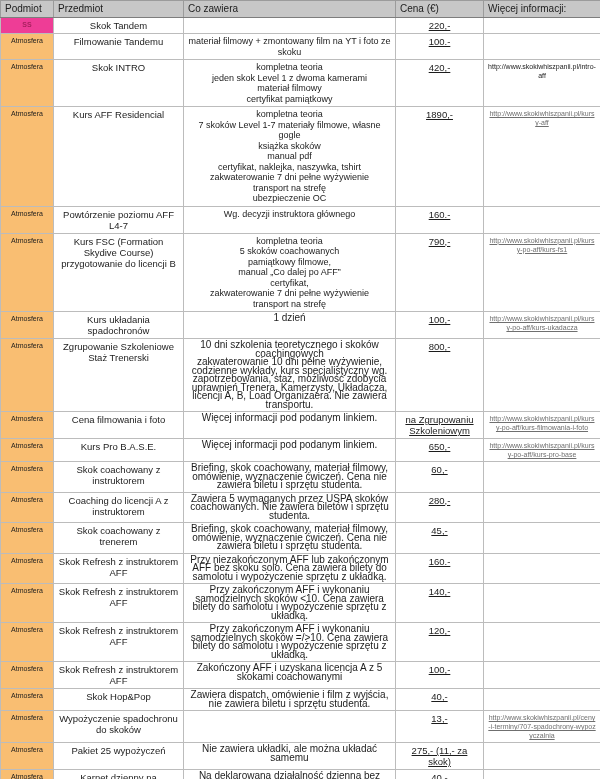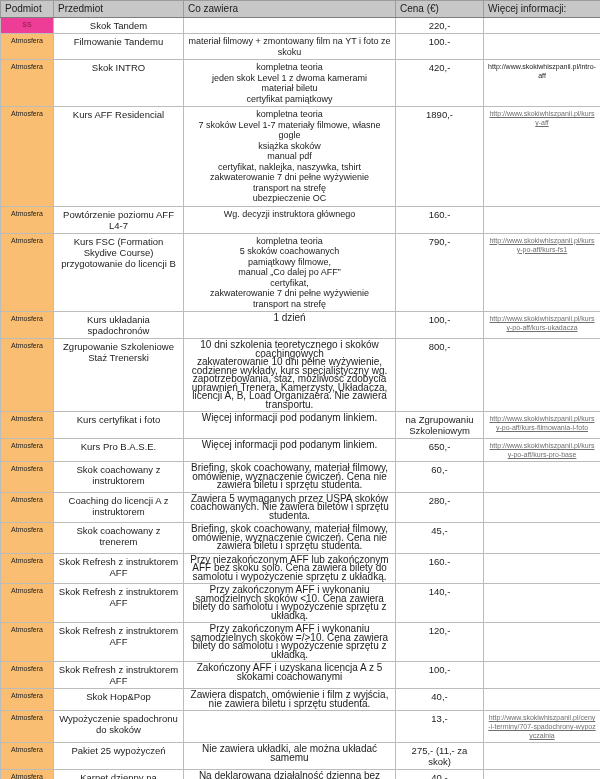--- a/index.html
+++ b/index.html
@@ -10,21 +10,21 @@
   td{border:1px solid #bcbcbc; vertical-align:top; padding:2px 4px; overflow:hidden;}
   tr{page-break-inside:avoid;margin-top:45px;}
   .pod{background:#f9be72; font-size:7px; line-height:9px; padding:2px 2px;}
   .pod.pink{background:#ee3d96; color:#a8205f; font-weight:bold;}
   .section-row td{background:#f9be72; height:17px;}
   .section-label{font-style:italic; font-size:15px; line-height:17px; color:#2d2d2d; padding:1px 6px 3px 6px;}
   .przedmiot{font-size:9.5px; line-height:11px;}
   .zawiera{font-size:9px; line-height:10.5px;}
   .zawiera.small{font-size:10px; line-height:8.5px;}
   .b{font-weight:normal;}
-  .cena{font-size:9.5px; line-height:11px;}
+  .cena{font-size:9.5px; line-height:11px;text-decoration:underline;}
   .info{font-size:7px; line-height:9px; word-break:break-all; color:#222;}
   .info .link{color:#6f6f6f; text-decoration:underline; cursor:pointer;}
   .info .plain{color:#222;}
   tr.item{min-height:17px;text-align:center;}
 </style>
 </head>
 <body>
 
 <table>
   <colgroup>
@@ -54,21 +54,21 @@
       <tr class="item">
         <td class="pod">Atmosfera</td>
         <td class="przedmiot">Filmowanie Tandemu</td>
         <td class="zawiera"><span>materiał filmowy + zmontowany film na YT i foto ze skoku</span></td>
         <td class="cena">100.-</td>
         <td class="info"></td>
       </tr>
       <tr class="item">
         <td class="pod">Atmosfera</td>
         <td class="przedmiot">Skok INTRO</td>
-        <td class="zawiera"><span>kompletna teoria</span><br><span>jeden skok Level 1 z dwoma kamerami</span><br><span>materiał biletu</span><br><span>certyfikat pamiątkowy</span></td>
+        <td class="zawiera"><span>kompletna teoria</span><br><span>jeden skok Level 1 z dwoma kamerami</span><br><span>materiał filmowy</span><br><span>certyfikat pamiątkowy</span></td>
         <td class="cena">420,-</td>
         <td class="info"><span class="plain">http://www.skokiwhiszpanii.pl/intro-aff</span></td>
       </tr>
       <tr class="item">
         <td class="pod">Atmosfera</td>
         <td class="przedmiot">Kurs AFF Residencial</td>
         <td class="zawiera"><span>kompletna teoria</span><br><span>7 skoków Level 1-7 materiały filmowe, własne gogle</span><br><span>książka skoków</span><br><span>manual pdf</span><br><span>certyfikat, naklejka, naszywka, tshirt</span><br><span class="b">zakwaterowanie 7 dni pełne wyżywienie</span><br><span class="b">transport na strefę</span><br><span class="b">ubezpieczenie OC</span></td>
         <td class="cena">1890,-</td>
         <td class="info"><span class="link">http://www.skokiwhiszpanii.pl/kursy-aff</span></td>
       </tr>
@@ -95,21 +95,21 @@
       </tr>
       <tr class="item">
         <td class="pod">Atmosfera</td>
         <td class="przedmiot">Zgrupowanie Szkoleniowe Staż Trenerski</td>
         <td class="zawiera small"><span>10 dni szkolenia teoretycznego i skoków coachingowych</span><br><span class="b">zakwaterowanie 10 dni pełne wyżywienie,</span><span> codzienne wykłady, kurs specjalistyczny wg. zapotrzebowania, staż, możliwość zdobycia uprawnień </span><span class="b">Trenera, Kamerzysty, Układacza, licencji A, B, Load Organizaera</span><span>. Nie zawiera transportu.</span></td>
         <td class="cena">800,-</td>
         <td class="info"></td>
       </tr>
       <tr class="item">
         <td class="pod">Atmosfera</td>
-        <td class="przedmiot">Kurs certyfikat i foto</td>
+        <td class="przedmiot">Cena filmowania i foto</td>
         <td class="zawiera small"><span>Więcej informacji pod podanym linkiem.</span></td>
         <td class="cena">na Zgrupowaniu Szkoleniowym</td>
         <td class="info"><span class="link">http://www.skokiwhiszpanii.pl/kursy-po-aff/kurs-filmowania-i-foto</span></td>
       </tr>
       <tr class="item">
         <td class="pod">Atmosfera</td>
         <td class="przedmiot">Kurs Pro B.A.S.E.</td>
         <td class="zawiera small"><span>Więcej informacji pod podanym linkiem.</span></td>
         <td class="cena">650,-</td>
         <td class="info"><span class="link">http://www.skokiwhiszpanii.pl/kursy-po-aff/kurs-pro-base</span></td>

